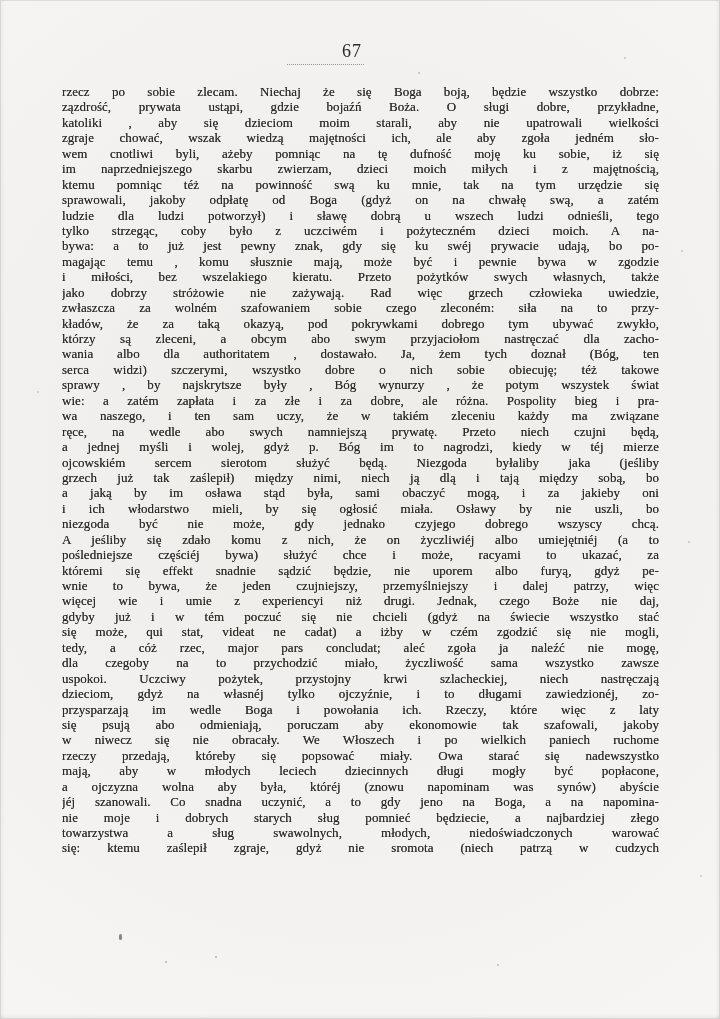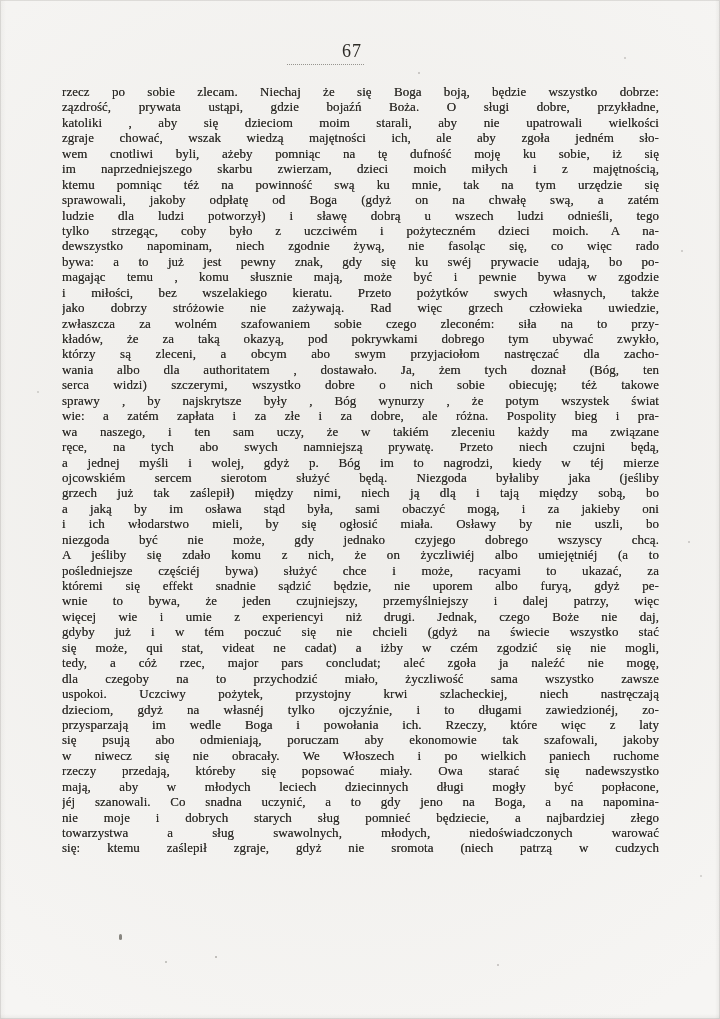--- a/index.html
+++ b/index.html
@@ -86,34 +86,33 @@
       <div class="text-line">rzecz po sobie zlecam. Niechaj że się Boga boją, będzie wszystko dobrze:</div>
       <div class="text-line">zązdrość, prywata ustąpi, gdzie bojaźń Boża. O sługi dobre, przykładne,</div>
       <div class="text-line">katoliki , aby się dzieciom moim starali, aby nie upatrowali wielkości</div>
       <div class="text-line">zgraje chować, wszak wiedzą majętności ich, ale aby zgoła jedném sło-</div>
       <div class="text-line">wem cnotliwi byli, ażeby pomniąc na tę dufność moję ku sobie, iż się</div>
       <div class="text-line">im naprzedniejszego skarbu zwierzam, dzieci moich miłych i z majętnością,</div>
       <div class="text-line">ktemu pomniąc téż na powinność swą ku mnie, tak na tym urzędzie się</div>
       <div class="text-line">sprawowali, jakoby odpłatę od Boga (gdyż on na chwałę swą, a zatém</div>
       <div class="text-line">ludzie dla ludzi potworzył) i sławę dobrą u wszech ludzi odnieśli, tego</div>
       <div class="text-line">tylko strzegąc, coby było z uczciwém i pożyteczném dzieci moich. A na-</div>
-      <div class="text-line">dewszystko napominam, niech zgodnie żywą, nie fasoląc się, co więc rado</div>
       <div class="text-line">bywa: a to już jest pewny znak, gdy się ku swéj prywacie udają, bo po-</div>
       <div class="text-line">magając temu , komu słusznie mają, może być i pewnie bywa w zgodzie</div>
       <div class="text-line">i miłości, bez wszelakiego kieratu. Przeto pożytków swych własnych, także</div>
       <div class="text-line">jako dobrzy stróżowie nie zażywają. Rad więc grzech człowieka uwiedzie,</div>
       <div class="text-line">zwłaszcza za wolném szafowaniem sobie czego zleconém: siła na to przy-</div>
       <div class="text-line">kładów, że za taką okazyą, pod pokrywkami dobrego tym ubywać zwykło,</div>
       <div class="text-line">którzy są zleceni, a obcym abo swym przyjaciołom nastręczać dla zacho-</div>
       <div class="text-line">wania albo dla authoritatem , dostawało. Ja, żem tych doznał (Bóg, ten</div>
       <div class="text-line">serca widzi) szczerymi, wszystko dobre o nich sobie obiecuję; téż takowe</div>
       <div class="text-line">sprawy , by najskrytsze były , Bóg wynurzy , że potym wszystek świat</div>
       <div class="text-line">wie: a zatém zapłata i za złe i za dobre, ale różna. Pospolity bieg i pra-</div>
       <div class="text-line">wa naszego, i ten sam uczy, że w takiém zleceniu każdy ma związane</div>
-      <div class="text-line">ręce, na tych abo swych namniejszą prywatę. Przeto niech czujni będą,</div>
+      <div class="text-line">ręce, na wedle abo swych namniejszą prywatę. Przeto niech czujni będą,</div>
       <div class="text-line">a jednej myśli i wolej, gdyż p. Bóg im to nagrodzi, kiedy w téj mierze</div>
       <div class="text-line">ojcowskiém sercem sierotom służyć będą. Niezgoda byłaliby jaka (jeśliby</div>
       <div class="text-line">grzech już tak zaślepił) między nimi, niech ją dlą i tają między sobą, bo</div>
       <div class="text-line">a jaką by im osława stąd była, sami obaczyć mogą, i za jakieby oni</div>
       <div class="text-line">i ich włodarstwo mieli, by się ogłosić miała. Osławy by nie uszli, bo</div>
       <div class="text-line">niezgoda być nie może, gdy jednako czyjego dobrego wszyscy chcą.</div>
       <div class="text-line">A jeśliby się zdało komu z nich, że on życzliwiéj albo umiejętniéj (a to</div>
       <div class="text-line">pośledniejsze częściéj bywa) służyć chce i może, racyami to ukazać, za</div>
       <div class="text-line">któremi się effekt snadnie sądzić będzie, nie uporem albo furyą, gdyż pe-</div>
       <div class="text-line">wnie to bywa, że jeden czujniejszy, przemyślniejszy i dalej patrzy, więc</div>
@@ -122,20 +121,21 @@
       <div class="text-line">się może, qui stat, videat ne cadat) a iżby w czém zgodzić się nie mogli,</div>
       <div class="text-line">tedy, a cóż rzec, major pars concludat; aleć zgoła ja naleźć nie mogę,</div>
       <div class="text-line">dla czegoby na to przychodzić miało, życzliwość sama wszystko zawsze</div>
       <div class="text-line">uspokoi. Uczciwy pożytek, przystojny krwi szlacheckiej, niech nastręczają</div>
       <div class="text-line">dzieciom, gdyż na własnéj tylko ojczyźnie, i to długami zawiedzionéj, zo-</div>
       <div class="text-line">przysparzają im wedle Boga i powołania ich. Rzeczy, które więc z laty</div>
       <div class="text-line">się psują abo odmieniają, poruczam aby ekonomowie tak szafowali, jakoby</div>
       <div class="text-line">w niwecz się nie obracały. We Włoszech i po wielkich paniech ruchome</div>
       <div class="text-line">rzeczy przedają, któreby się popsować miały. Owa starać się nadewszystko</div>
       <div class="text-line">mają, aby w młodych leciech dziecinnych długi mogły być popłacone,</div>
+      <div class="text-line">a ojczyzna wolna aby była, któréj (znowu napominam was synów) abyście</div>
       <div class="text-line">jéj szanowali. Co snadna uczynić, a to gdy jeno na Boga, a na napomina-</div>
       <div class="text-line">nie moje i dobrych starych sług pomnieć będziecie, a najbardziej złego</div>
       <div class="text-line">towarzystwa a sług swawolnych, młodych, niedoświadczonych warować</div>
       <div class="text-line">się: ktemu zaślepił zgraje, gdyż nie sromota (niech patrzą w cudzych</div>
     </div>
 
   <span class="speck s1"></span>
   <span class="speck s2"></span>
   <span class="speck s3"></span>
   <span class="speck s4"></span>

